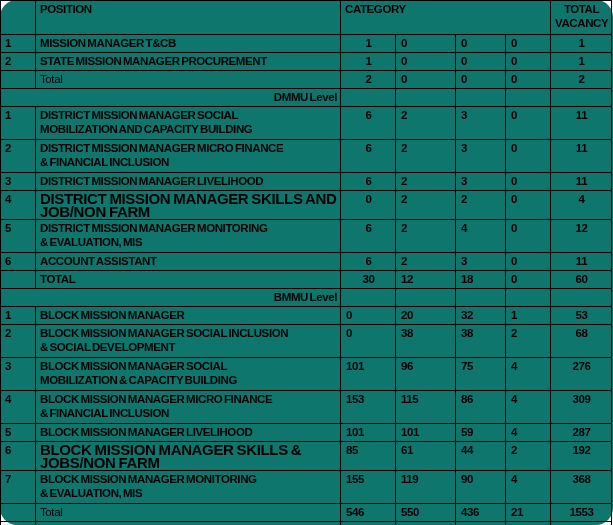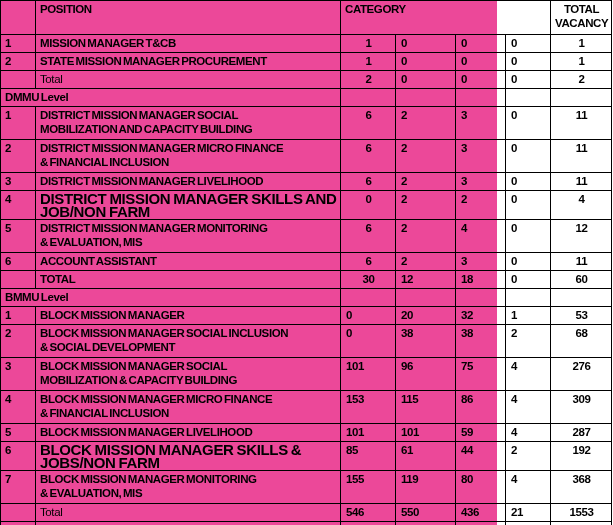--- a/index.html
+++ b/index.html
@@ -8,25 +8,26 @@
     background: #ffffff;
   }
   body {
     width: 613px;
     height: 525px;
     font-family: "Liberation Sans", sans-serif;
     color: #000000;
     overflow: hidden;
   }
   .sheet {
-    width: 497px;
+    width: 613px;
     height: 525px;
     position: relative;
-    background: #ec4899;
+    background: #0f766e;
     box-sizing: border-box;
+    border-radius: 17px;
   }
   table.vacancy {
     border-collapse: collapse;
     width: 611px;
     margin: 0;
     table-layout: fixed;
   }
   table.vacancy td {
     border: 1px solid #000;
     padding: 1px 3px 1px 4px;
@@ -76,21 +77,21 @@
   td.sno { font-size: 12px; letter-spacing: -0.2px; }
   td.num { text-align: center; font-size: 12.5px; letter-spacing: -0.2px; padding-left: 0; padding-right: 0; }
   td.num.left { text-align: left; padding-left: 5px; }
 
   
   td.pos { font-size: 11.6px; }
   td.pos.tiny { font-size: 15px; letter-spacing: -0.35px; word-spacing: -0.8px; line-height: 13px; }
 
   
   td.section {
-    text-align: left;
+    text-align: right;
     font-size: 12.5px;
     font-weight: bold;
     letter-spacing: -0.3px;
     word-spacing: -0.8px;
     height: 18px;
   }
   td.section-pad { }
 
   tr.r-tall td { height: 33px; }
   tr.r-short td { height: 18px; }
@@ -312,21 +313,21 @@
         <td class="num">192</td>
       </tr>
       <tr class="r-tall">
         <td class="sno">7</td>
         <td class="pos">
           <span>BLOCK MISSION MANAGER MONITORING</span><br>
           <span>&amp; EVALUATION, MIS</span>
         </td>
         <td class="num left">155</td>
         <td class="num left">119</td>
-        <td class="num left">80</td>
+        <td class="num left">90</td>
         <td class="num left">4</td>
         <td class="num">368</td>
       </tr>
 
       <tr class="r-short">
         <td class="sno"></td>
         <td class="total-lbl normalweight">Total</td>
         <td class="num left">546</td>
         <td class="num left">550</td>
         <td class="num left">436</td>

